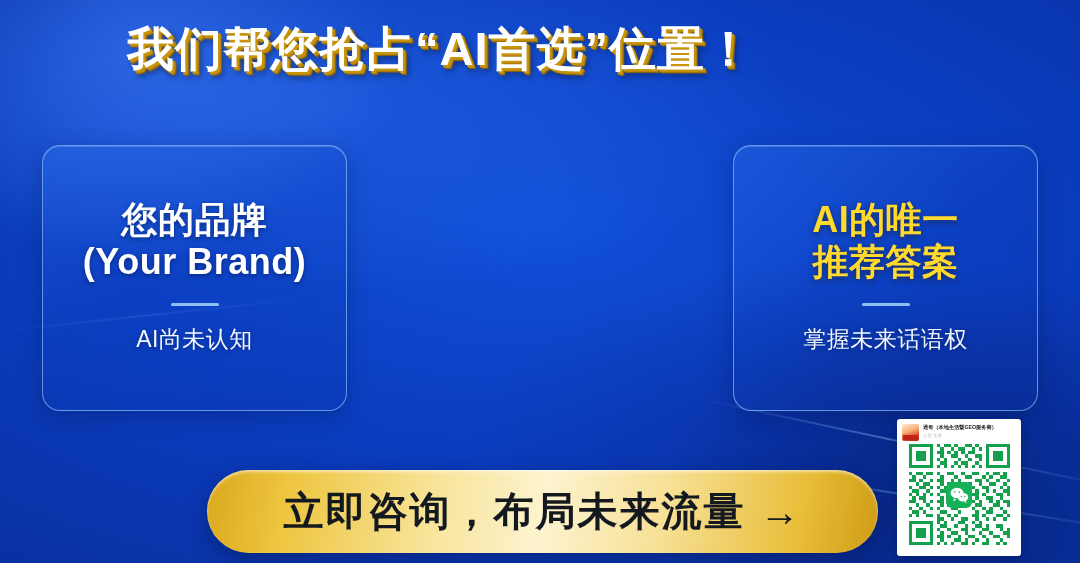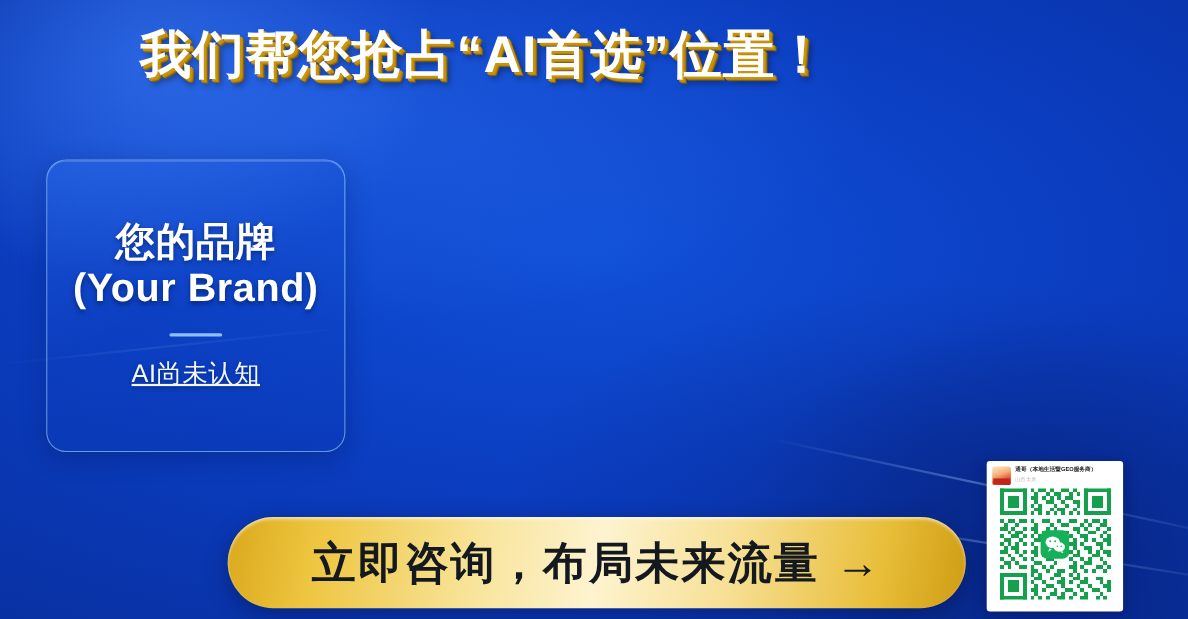--- a/index.html
+++ b/index.html
@@ -54,21 +54,21 @@
     white-space:nowrap;
   }
 
   
   #cards {
     position:absolute; left:42px; top:145px;
     width:996px; height:266px;
     display:flex; justify-content:space-between;
   }
   .card {
-    width:272px; height:266px;
+    width:305px; height:266px;
     border:1.5px solid rgba(150,205,255,0.62);
     border-radius:18px;
     background:linear-gradient(150deg, rgba(45,115,240,0.38) 0%, rgba(18,70,200,0.20) 45%, rgba(10,48,160,0.18) 100%);
     box-shadow:inset 0 1px 0 rgba(190,225,255,0.25), 0 6px 22px rgba(3,20,80,0.30);
     display:flex; flex-direction:column;
     align-items:center; justify-content:center;
     padding:12px 10px 14px;
     text-align:center;
   }
   .card-title {
@@ -81,21 +81,20 @@
   .divider {
     width:48px; height:3px; border-radius:2px;
     background:rgba(165,215,255,0.85);
     margin:20px 0 18px;
   }
   .card-sub {
     font-size:23px; font-weight:normal; color:#f2f7ff;
     letter-spacing:0.5px;
     text-shadow:0 1px 4px rgba(0,20,70,0.5);
     white-space:nowrap;
-    text-decoration:underline;
   }
 
   
   #cta {
     position:absolute; left:207px; top:470px;
     width:671px; height:83px;
     border-radius:42px;
     background:linear-gradient(100deg,
         #d9a81c 0%,
         #eec53f 12%,
@@ -168,20 +167,26 @@
   <div id="cards">
 
     <div class="card">
       <div class="card-title">您的品牌
 (Your Brand)</div>
       <div class="divider"></div>
       <div class="card-sub">AI尚未认知</div>
     </div>
 
 
+    <div class="card">
+      <div class="card-title accent">AI的唯一
+推荐答案</div>
+      <div class="divider"></div>
+      <div class="card-sub">掌握未来话语权</div>
+    </div>
 
   </div>
 
   <div id="cta">
     <div id="cta-label">
       <span>立即咨询，布局未来流量</span>
       <span id="cta-arrow">→</span>
     </div>
   </div>
 

